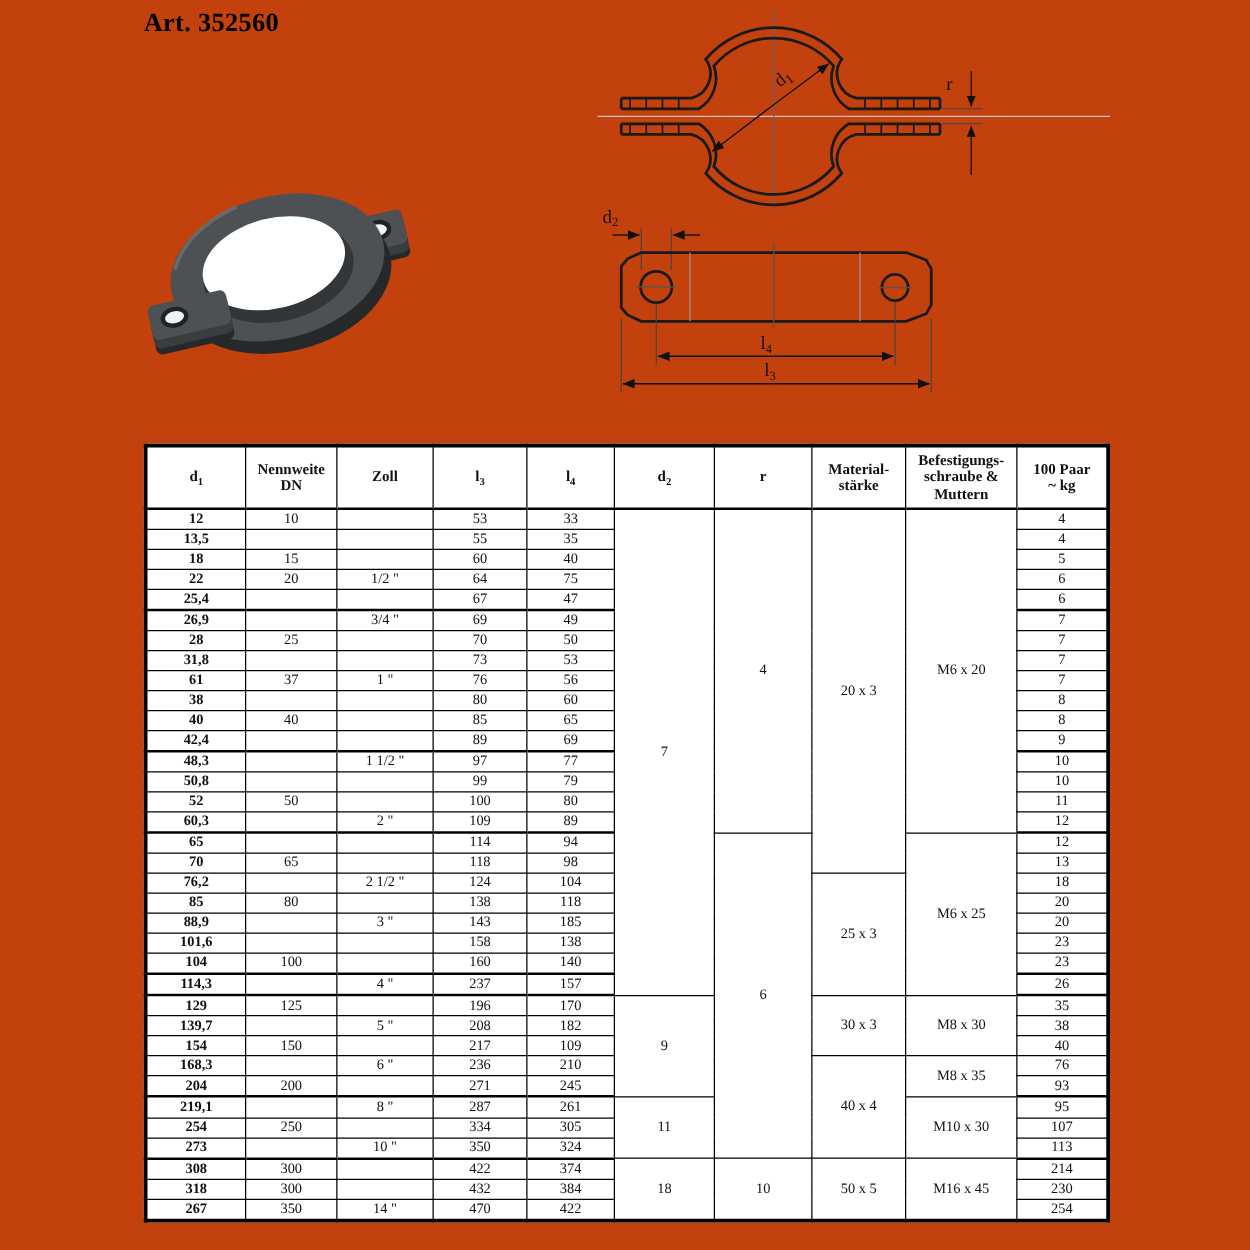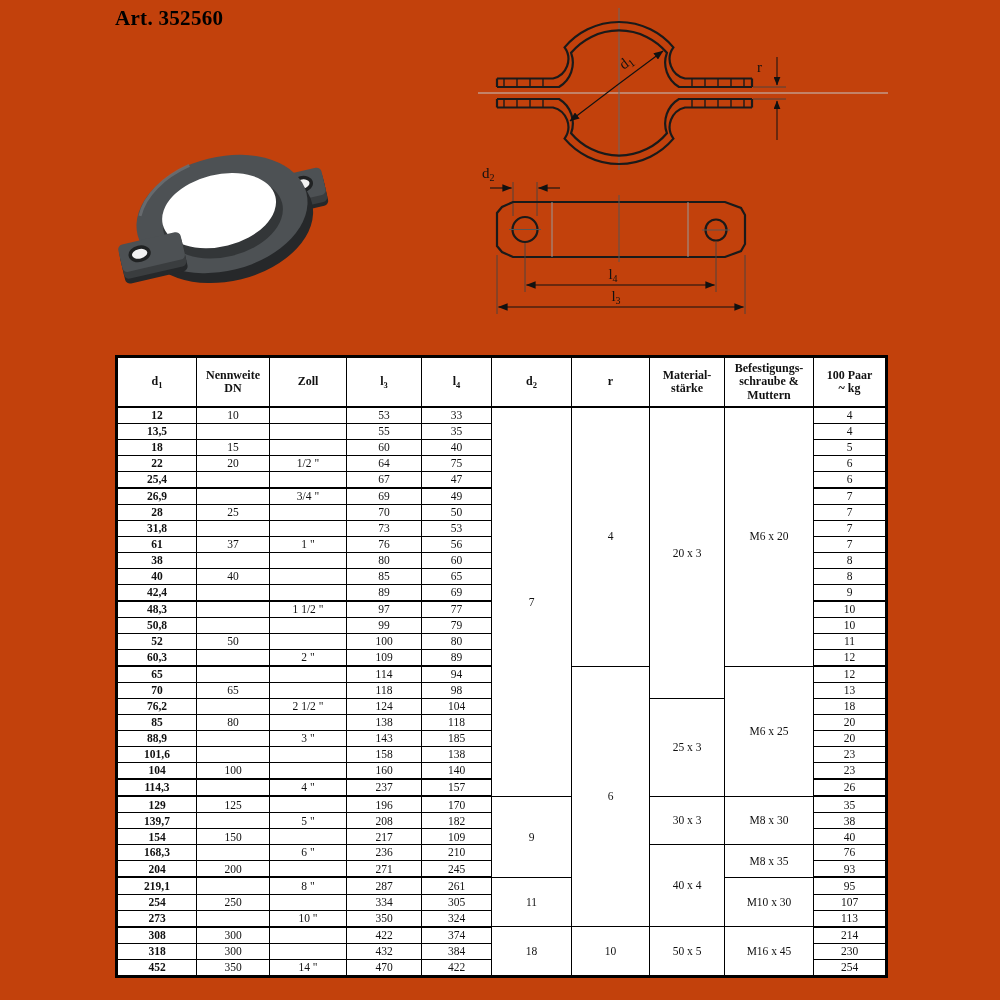--- a/index.html
+++ b/index.html
@@ -484,21 +484,21 @@
         </tr>
         <tr>
           <td class="c-d1">318</td>
           <td class="c-dn">300</td>
           <td class="c-zoll"></td>
           <td class="c-l3">432</td>
           <td class="c-l4">384</td>
           <td class="c-kg">230</td>
         </tr>
         <tr>
-          <td class="c-d1">452</td>
+          <td class="c-d1">267</td>
           <td class="c-dn">350</td>
           <td class="c-zoll">14 "</td>
           <td class="c-l3">470</td>
           <td class="c-l4">422</td>
           <td class="c-kg">254</td>
         </tr>
       </tbody>
   </table>
 
 </div>

